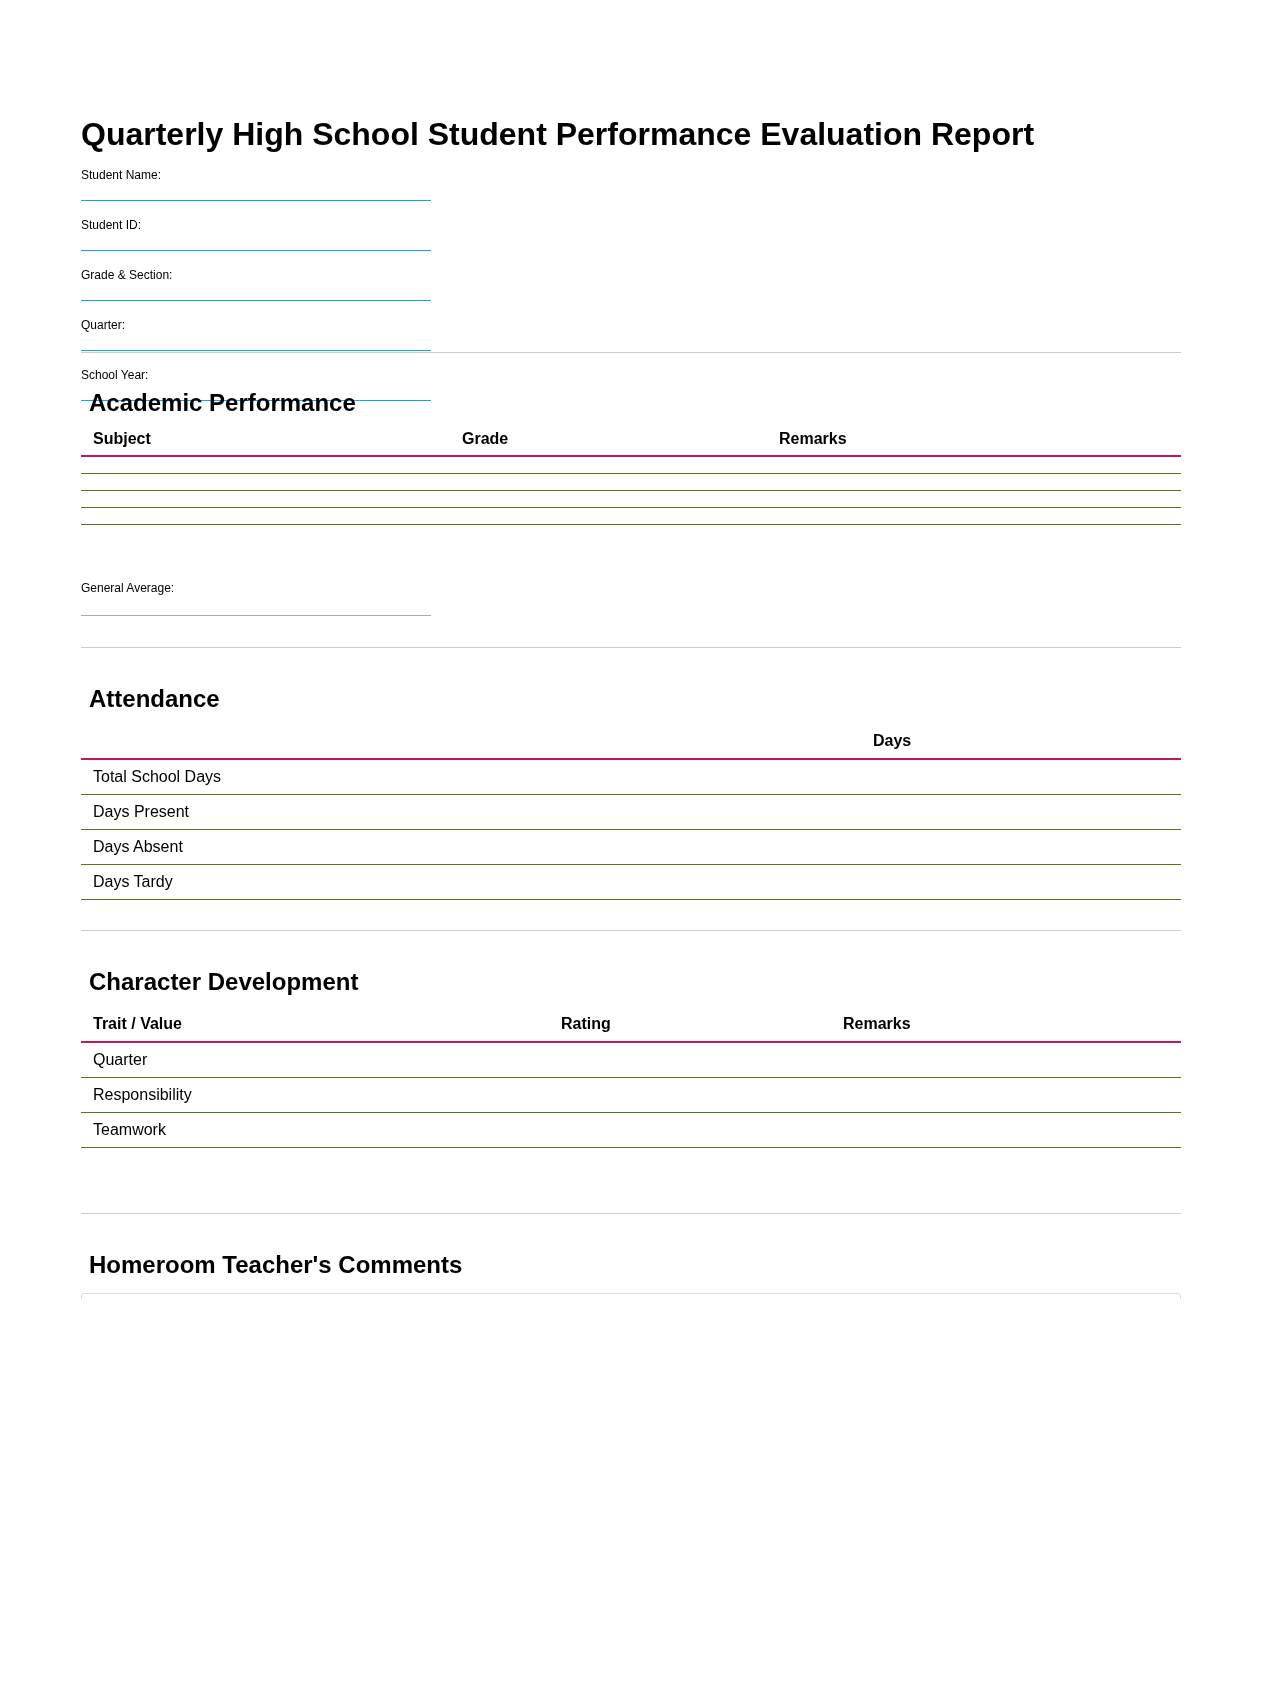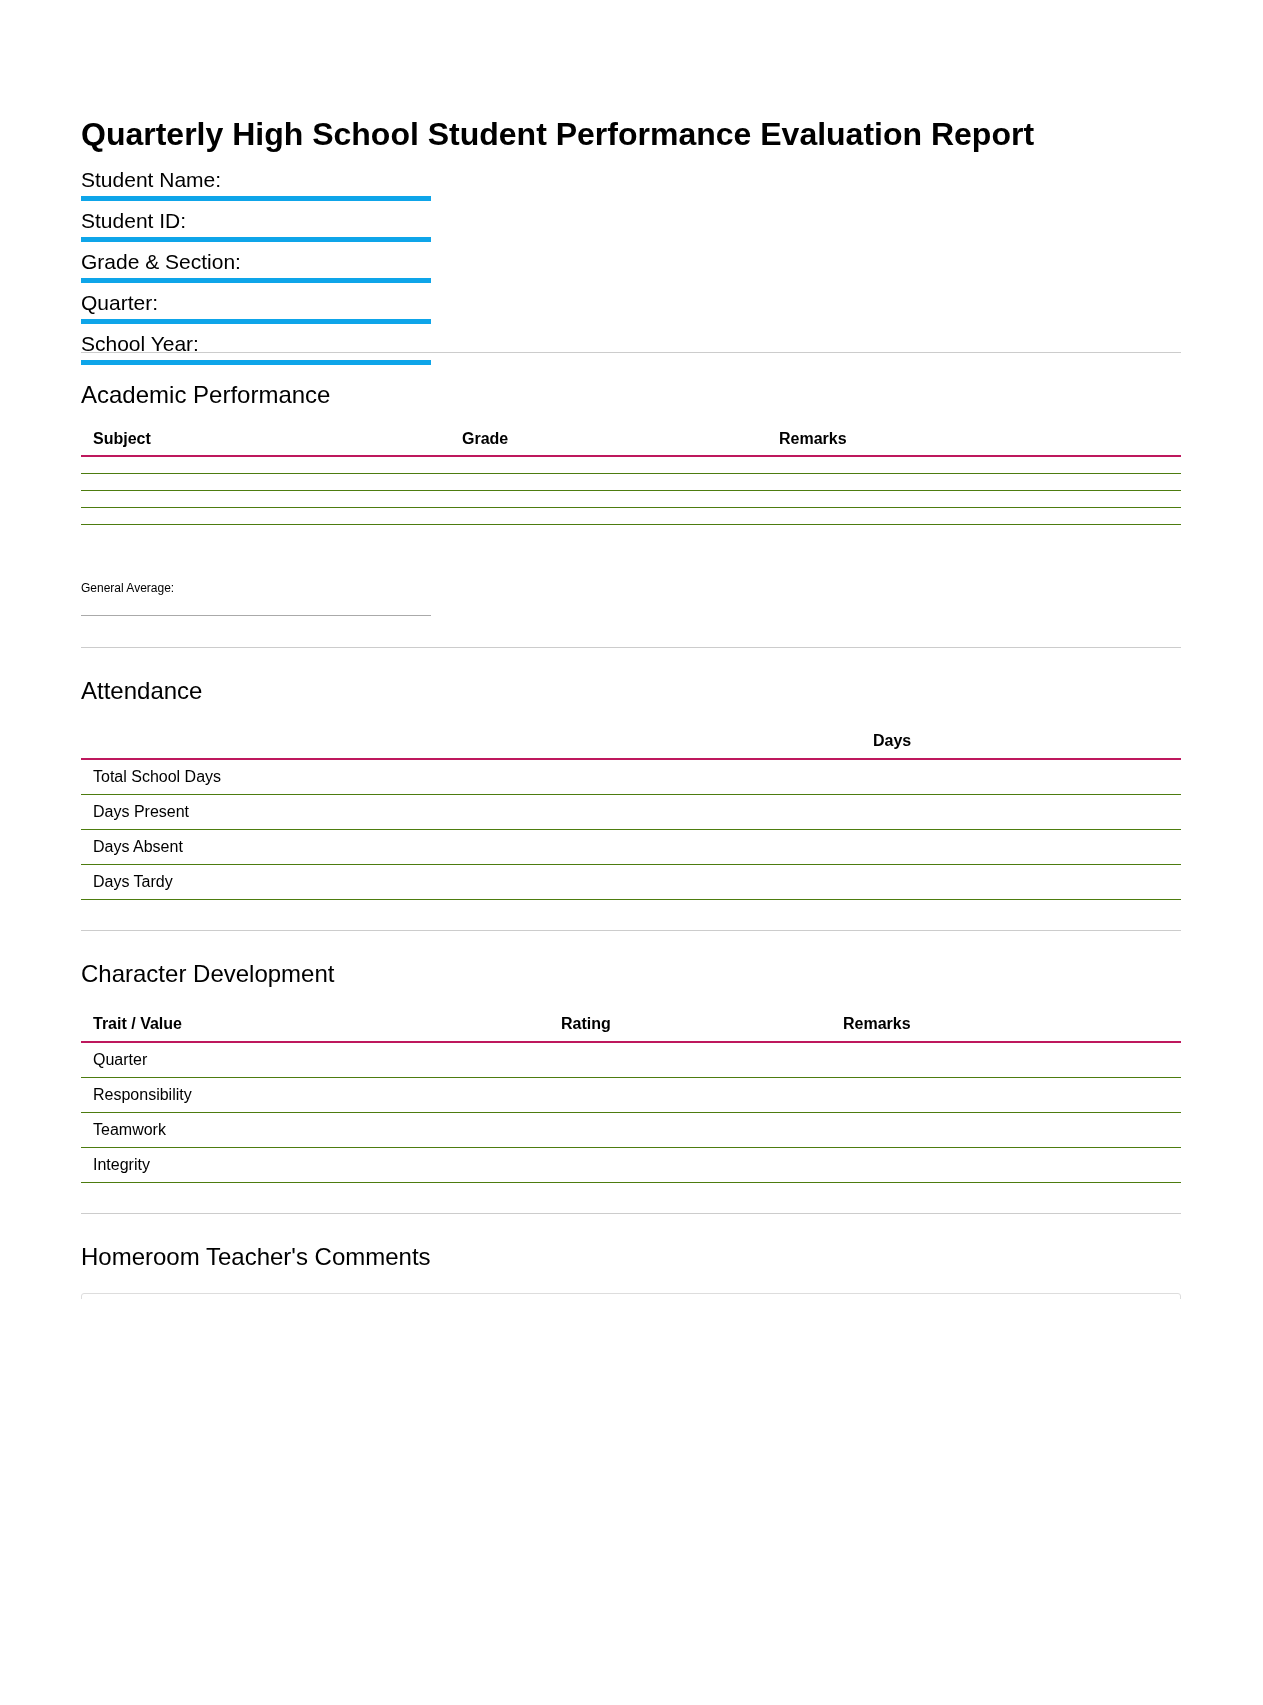--- a/index.html
+++ b/index.html
@@ -7,26 +7,26 @@
     width: 1263px; height: 1705px; overflow: hidden; position: relative;
     font-family: "Liberation Sans", sans-serif; color: #000;
   }
   .page { position: absolute; left: 81px; top: 0; width: 1100px; height: 1299px; overflow: hidden; }
   h1 {
     font-size: 32px; font-weight: bold; margin: 0; position: absolute; top: 114px; left: 0;
     white-space: nowrap; line-height: 40px;
   }
   .fields { position: absolute; top: 164px; left: 0; width: 350px; }
   .field {
-    height: 37px; border-bottom: 5px solid #0ea5e9; font-size: 21px; box-sizing: border-box;
-    margin-bottom: 4px;
+    height: 37px; border-bottom: 1px solid #0ea5e9; font-size: 12px; box-sizing: border-box;
+    margin-bottom: 13px;
   }
   .field span { display: block; padding-top: 4px; }
   .sep { position: absolute; left: 0; width: 1100px; height: 0; border-top: 1px solid #cccccc; }
-  h2 { position: absolute; left: 0; margin: 0; font-size: 24px; font-weight: normal; line-height: 30px; white-space: nowrap; }
+  h2 { position: absolute; left: 0; margin: 8px; font-size: 24px; font-weight: bold; line-height: 30px; white-space: nowrap; }
   table { position: absolute; left: 0; width: 1100px; border-collapse: collapse; font-size: 16px; }
   th { font-weight: bold; text-align: left; padding: 0 12px; border-bottom: 2px solid #be185d; }
   td { padding: 0 12px; border-bottom: 1px solid #4d7c0f; }
   .acad th { height: 32px; }
   .acad td { height: 16px; }
   .att th { height: 34px; margin-top: 32px; }
   .att td, .char td { height: 34px; }
   .char th { height: 34px; }
   .avg { position: absolute; left: 0; width: 350px; height: 34px; border-bottom: 1px solid #aaaaaa; font-size: 12px; }
   .avg span { display: block; padding-top: 0; }
@@ -162,25 +162,20 @@
       <tr>
           <td>Responsibility</td>
           <td></td>
           <td></td>
         </tr>
       <tr>
           <td>Teamwork</td>
           <td></td>
           <td></td>
         </tr>
-      <tr>
-          <td>Integrity</td>
-          <td></td>
-          <td></td>
-        </tr>
     </tbody>
   </table>
 
   <div class="sep" style="top:1213px"></div>
 
   <h2 style="top:1242px">Homeroom Teacher's Comments</h2>
   <div class="comments-box"></div>
 </div>
 
 </body></html>

